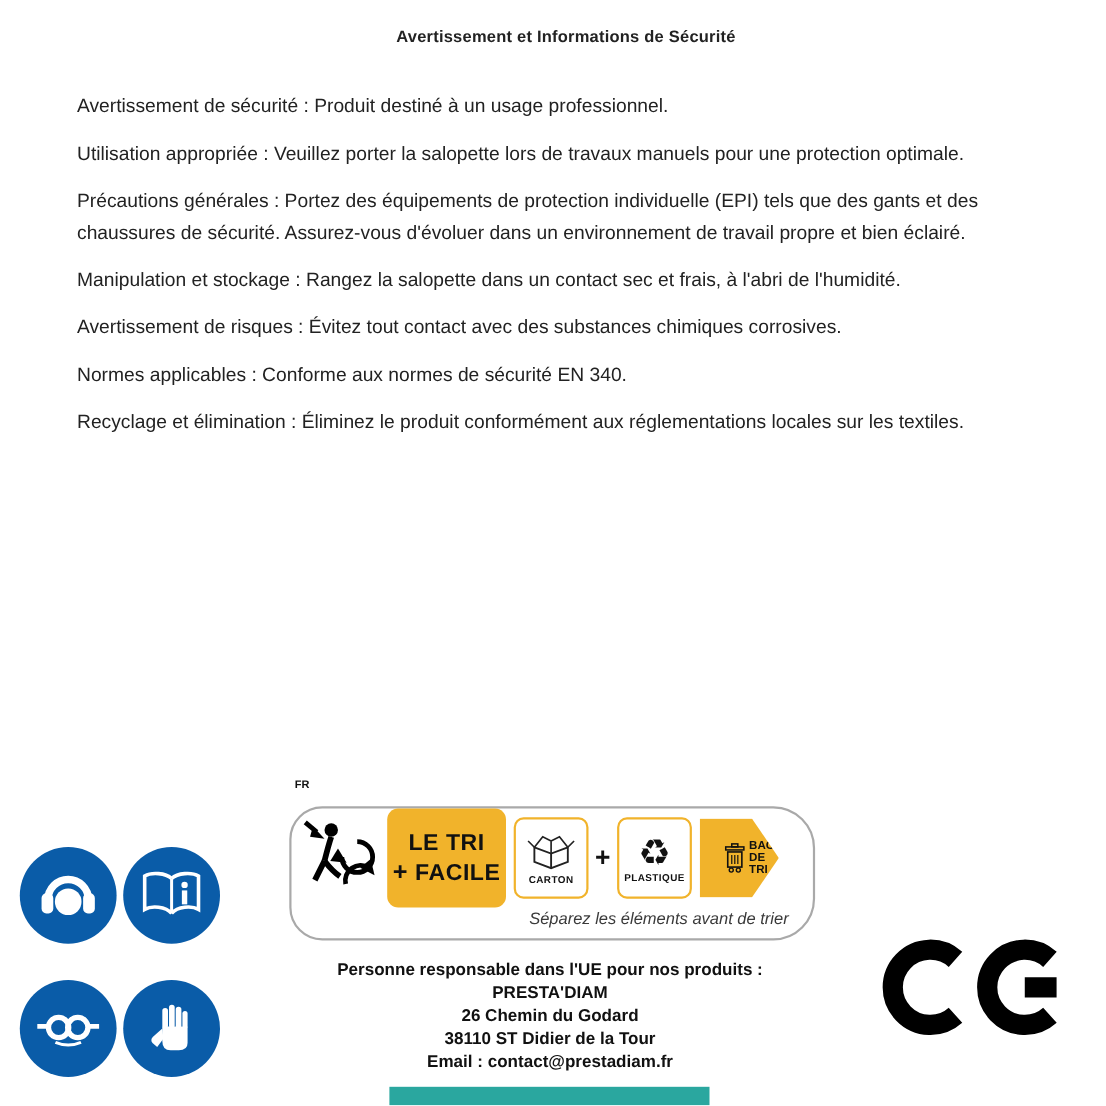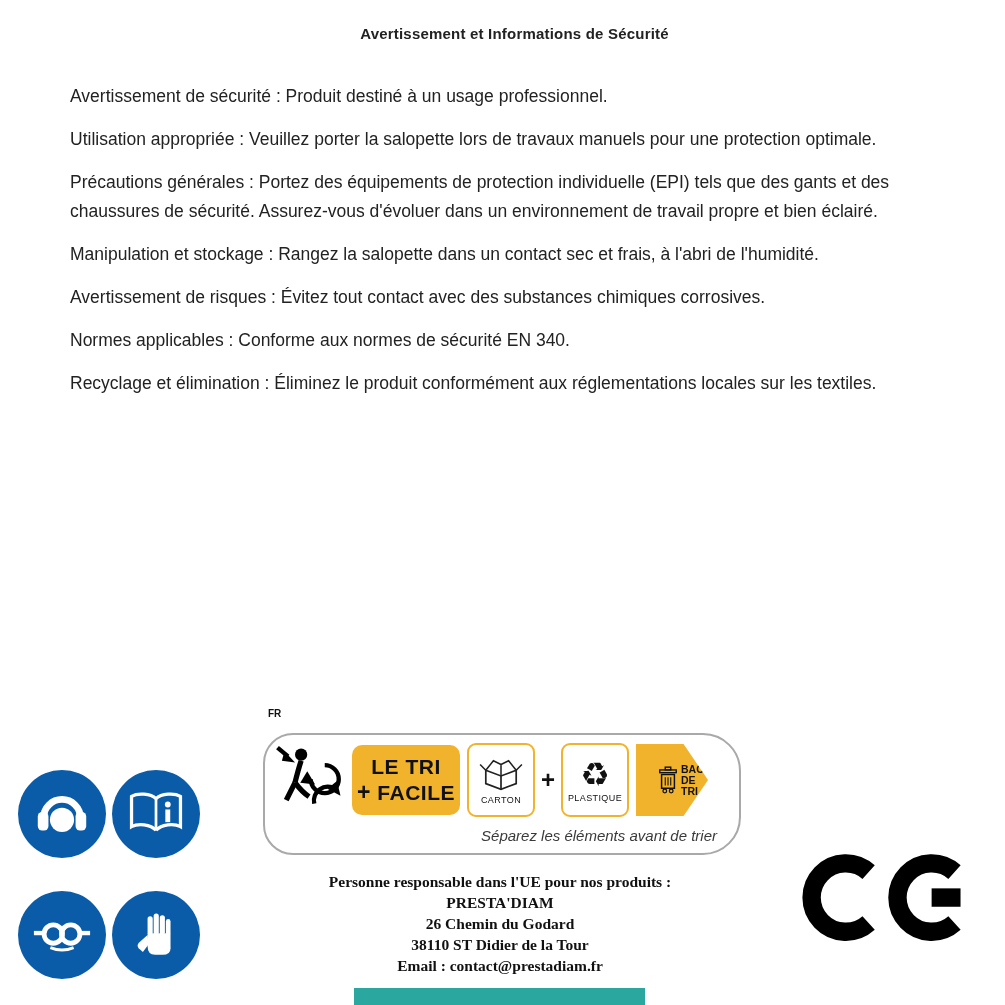--- a/index.html
+++ b/index.html
@@ -34,49 +34,49 @@
     position:absolute;left:263px;top:733px;width:478px;height:122px;
     background:#fff;border:2px solid #a9a9a9;border-radius:30px 38px 38px 30px;
     box-sizing:border-box;
   }
   .pill-row{
     position:absolute;left:8px;top:6px;right:8px;height:78px;
     display:flex;align-items:center;gap:7px;
   }
   .triman-logo{width:72px;height:76px;flex:0 0 auto;display:flex;align-items:center;justify-content:center;}
   .letri{
-    width:108px;height:70px;border-radius:10px;background:#f1b32b;flex:0 0 auto;
+    width:108px;height:90px;border-radius:10px;background:#f1b32b;flex:0 0 auto;
     display:flex;flex-direction:column;align-items:center;justify-content:center;
     font-weight:bold;color:#111;
   }
   .letri-line1{font-size:21px;letter-spacing:.5px;}
   .letri-line2{font-size:21px;letter-spacing:.5px;}
   .letri-line2 .plus-sign{font-size:23px;}
   .material-box{
     width:64px;height:70px;border:2px solid #f1b32b;border-radius:9px;background:#fff;
     flex:0 0 auto;display:flex;flex-direction:column;align-items:center;justify-content:center;gap:1px;
   }
-  .material-label{font-size:9px;font-weight:normal;letter-spacing:.4px;color:#111;}
+  .material-label{font-size:9px;font-weight:bold;letter-spacing:.4px;color:#111;}
   .recycle-glyph{font-size:33px;line-height:34px;color:#111;font-family:"DejaVu Sans",sans-serif;}
   .plus-black{font-size:24px;font-weight:bold;color:#111;flex:0 0 auto;margin:0 -1px;}
   .bac-arrow{
     width:72px;height:72px;background:#f1b32b;flex:0 0 auto;
     clip-path:polygon(0 0,66% 0,100% 50%,66% 100%,0 100%);
     display:flex;align-items:center;gap:2px;padding-left:21px;box-sizing:border-box;
   }
   .bac-text{font-size:10.5px;font-weight:bold;line-height:11px;color:#111;}
   .instruction{
     position:absolute;right:22px;top:92px;
     font-size:15px;font-weight:normal;font-style:italic;color:#3a3a3a;
   }
 
   
   .contact{
     position:absolute;left:250px;top:871px;width:500px;text-align:center;
-    font-size:15.5px;font-weight:bold;line-height:21px;color:#111;font-family:Liberation Serif, serif;
+    font-size:15.5px;font-weight:bold;line-height:21px;color:#111;
   }
 
   
   .ce{position:absolute;left:800px;top:852px;}
 
   .teal-strip{
     position:absolute;left:354px;top:988px;width:291px;height:17px;background:#2aa79f;
   }
 </style>
 </head>

